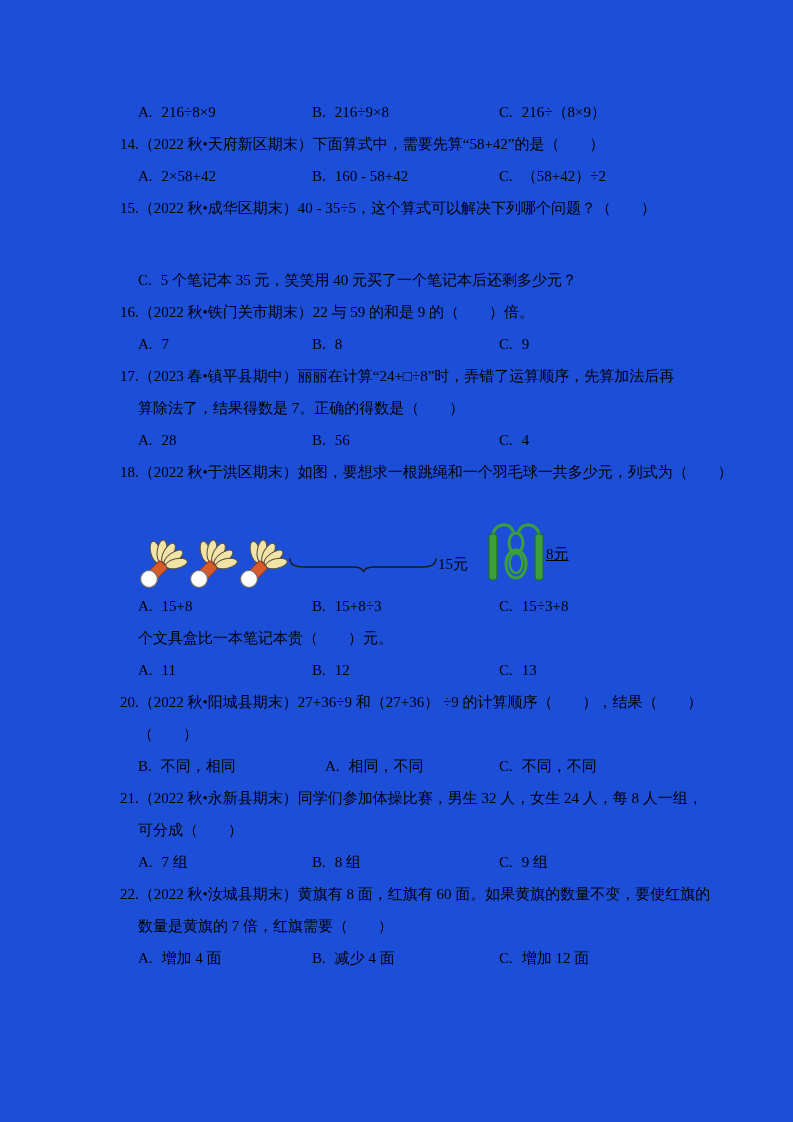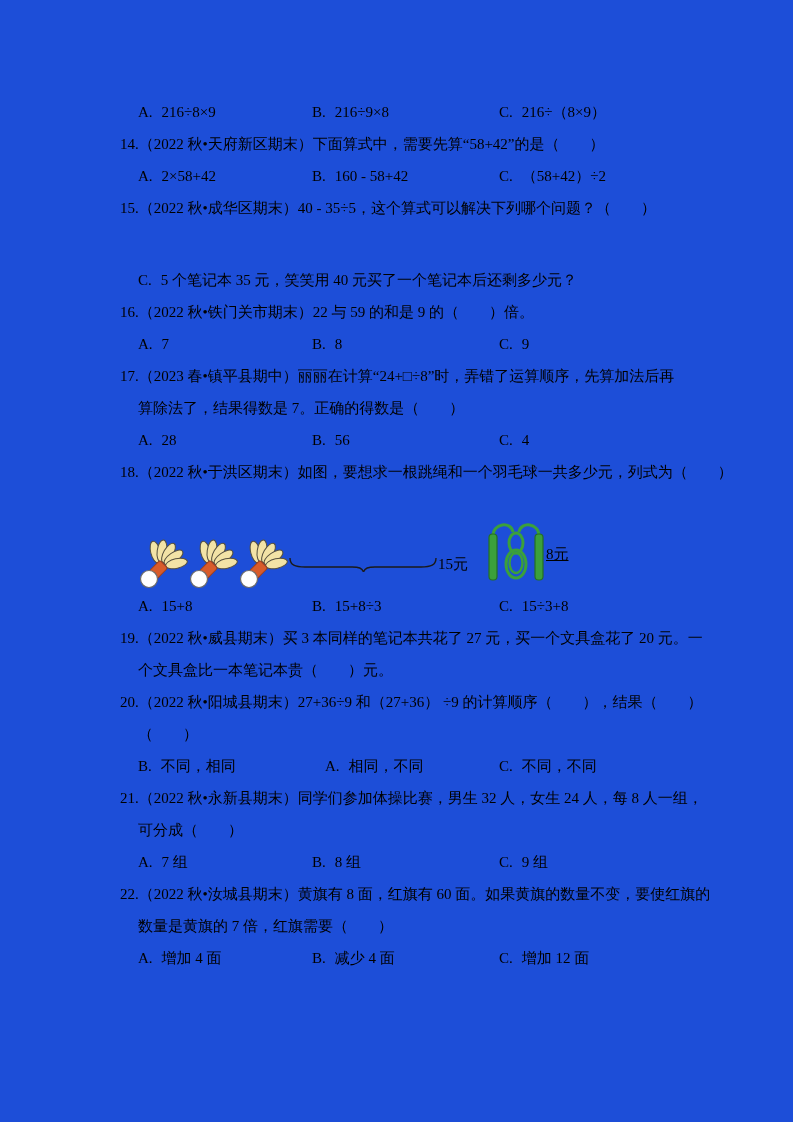--- a/index.html
+++ b/index.html
@@ -129,22 +129,26 @@
       </div>
 
       <div class="line opts">
         <span class="opt col-a"><span class="olabel">A.</span><span class="otext">15+8</span></span>
         <span class="opt col-b"><span class="olabel">B.</span><span class="otext">15+8÷3</span></span>
         <span class="opt col-c"><span class="olabel">C.</span><span class="otext">15÷3+8</span></span>
       </div>
     </div>
 
     <div class="q">
-      <div class="line stem">19.（2022 秋•威县期末）买 3 本同样的笔记本共花了 27 元，买一个文具盒花了 20 元。一</div>
       <div class="line indent">个文具盒比一本笔记本贵（　　）元。</div>
+      <div class="line opts">
+        <span class="opt col-a"><span class="olabel">A.</span><span class="otext">11</span></span>
+        <span class="opt col-b"><span class="olabel">B.</span><span class="otext">12</span></span>
+        <span class="opt col-c"><span class="olabel">C.</span><span class="otext">13</span></span>
+      </div>
     </div>
 
     <div class="q">
       <div class="line stem">20.（2022 秋•阳城县期末）27+36÷9 和（27+36） ÷9 的计算顺序（　　），结果（　　）</div>
       <div class="line indent">（　　）</div>
       <div class="line opts">
         <span class="opt col-b"><span class="olabel">B.</span><span class="otext">不同，相同</span></span>
         <span class="opt col-a"><span class="olabel">A.</span><span class="otext">相同，不同</span></span>
         <span class="opt col-c"><span class="olabel">C.</span><span class="otext">不同，不同</span></span>
       </div>

